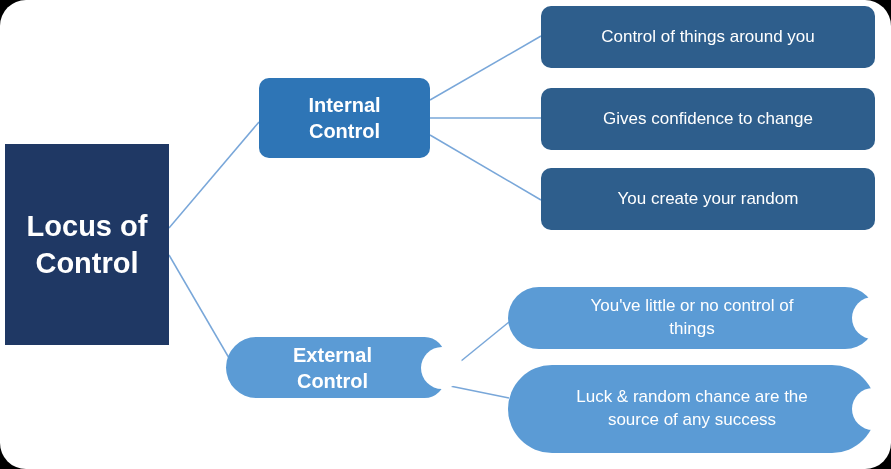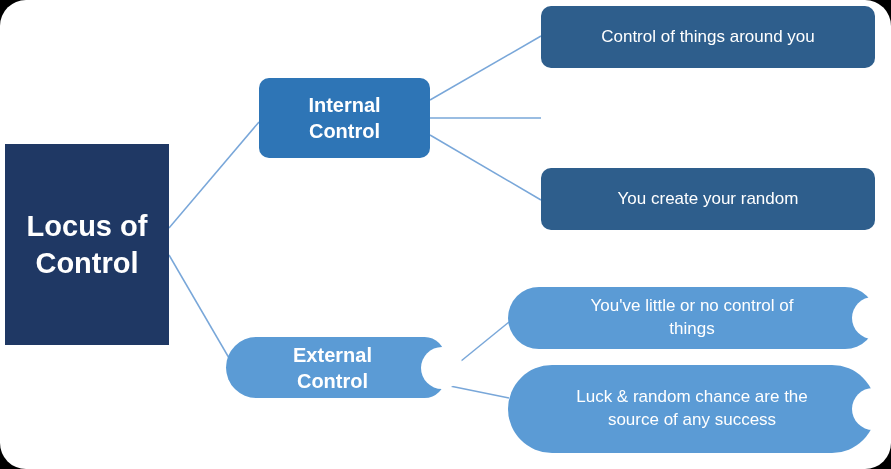--- a/index.html
+++ b/index.html
@@ -103,20 +103,23 @@
   </div>
 
   <div class="node branch-internal">
     <span>Internal Control</span>
   </div>
 
   <div class="node leaf-dark leaf-dark-1">
     <span>Control of things around you</span>
   </div>
 
+  <div class="node leaf-dark leaf-dark-2">
+    <span>Gives confidence to change</span>
+  </div>
 
   <div class="node leaf-dark leaf-dark-3">
     <span>You create your random</span>
   </div>
 
   <div class="node branch-external notch">
     <span>External Control</span>
   </div>
 
   <div class="node leaf-light leaf-light-1 notch">

